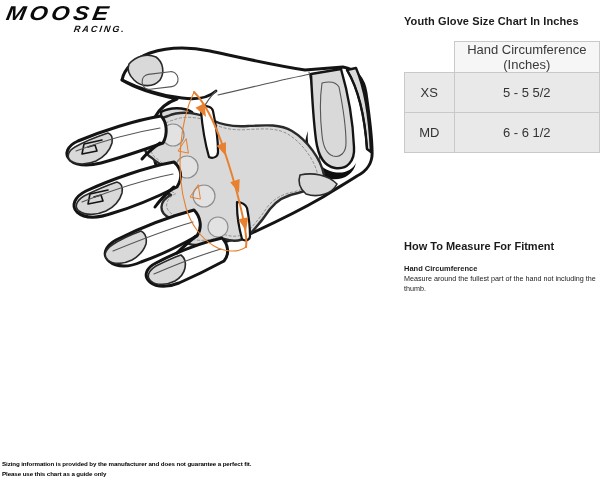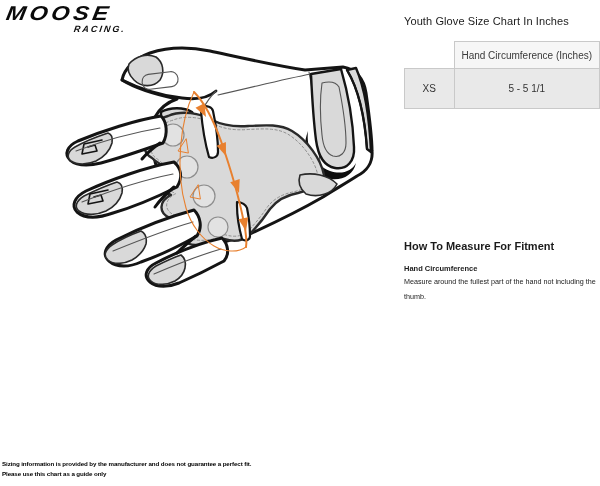--- a/index.html
+++ b/index.html
@@ -36,40 +36,40 @@
   .pod{fill:#e2e2e2;stroke:#8d8d8d;stroke-width:1.2;}
   .slot{fill:#ffffff;stroke:#141414;stroke-width:2.2;}
   .black-part{fill:#0f0f0f;stroke:none;}
   .accent-stroke{fill:none;stroke:#E8802F;}
   .accent-fill{fill:#E8802F;stroke:none;}
   .accent-open{fill:none;stroke:#E8802F;stroke-width:1;}
 
   
   .chart-title{
     position:absolute;left:404px;top:15px;width:196px;
-    font-size:11px;font-weight:400;color:#1b1b1b;letter-spacing:.1px;
+    font-size:11px;font-weight:700;color:#1b1b1b;letter-spacing:.1px;
   }
   table.size-table{
     position:absolute;left:404px;top:41px;width:196px;
     border-collapse:collapse;table-layout:fixed;
   }
   table.size-table td{
-    border:1px solid #c9c9c9;font-size:10px;color:#333;
+    border:1px solid #c9c9c9;font-size:13px;color:#333;
     text-align:center;vertical-align:middle;padding:0;
   }
   td.col-size{width:49px;}
   tr.hrow td{height:26px;background:#f6f6f6;color:#3a3a3a;}
   tr.hrow td.ghost{border:none;background:#ffffff;}
   tr.drow td{height:39px;}
   tr.alt td{background:#e9e9e9;}
 
   .fitment{position:absolute;left:404px;top:240px;width:198px;color:#1b1b1b;}
   .fitment-heading{font-size:11px;font-weight:700;margin:0 0 12px 0;}
   .fitment-sub{font-size:7.5px;font-weight:700;margin:0;}
-  .fitment-body{font-size:7.2px;line-height:15px;margin:1px 0 0 0;color:#222;width:196px;}
+  .fitment-body{font-size:7.2px;line-height:10px;margin:1px 0 0 0;color:#222;width:196px;}
 
   
   .disclaimer{
     position:absolute;left:2px;top:459px;width:300px;
     font-size:6.2px;line-height:9.8px;font-weight:700;color:#000;
     letter-spacing:-0.1px;
   }
 </style>
 </head>
 <body>
@@ -269,21 +269,25 @@
 <div class="chart-title">Youth Glove Size Chart In Inches</div>
 
 <table class="size-table">
   <tbody>
       <tr class="hrow">
     <td class="ghost col-size"></td>
     <td>Hand Circumference (Inches)</td>
   </tr>
   <tr class="drow alt">
     <td class="col-size">XS</td>
-    <td>5 - 5 1/1</td>
+    <td>5 - 5 5/2</td>
+  </tr>
+  <tr class="drow alt">
+    <td class="col-size">MD</td>
+    <td>6 - 6 1/2</td>
   </tr>
 </tbody>
   </table>
 
 <div class="fitment">
   <div class="fitment-heading">How To Measure For Fitment</div>
   <div class="fitment-sub">Hand Circumference</div>
   <div class="fitment-body">Measure around the fullest part of the hand not including the thumb.</div>
 </div>
 

